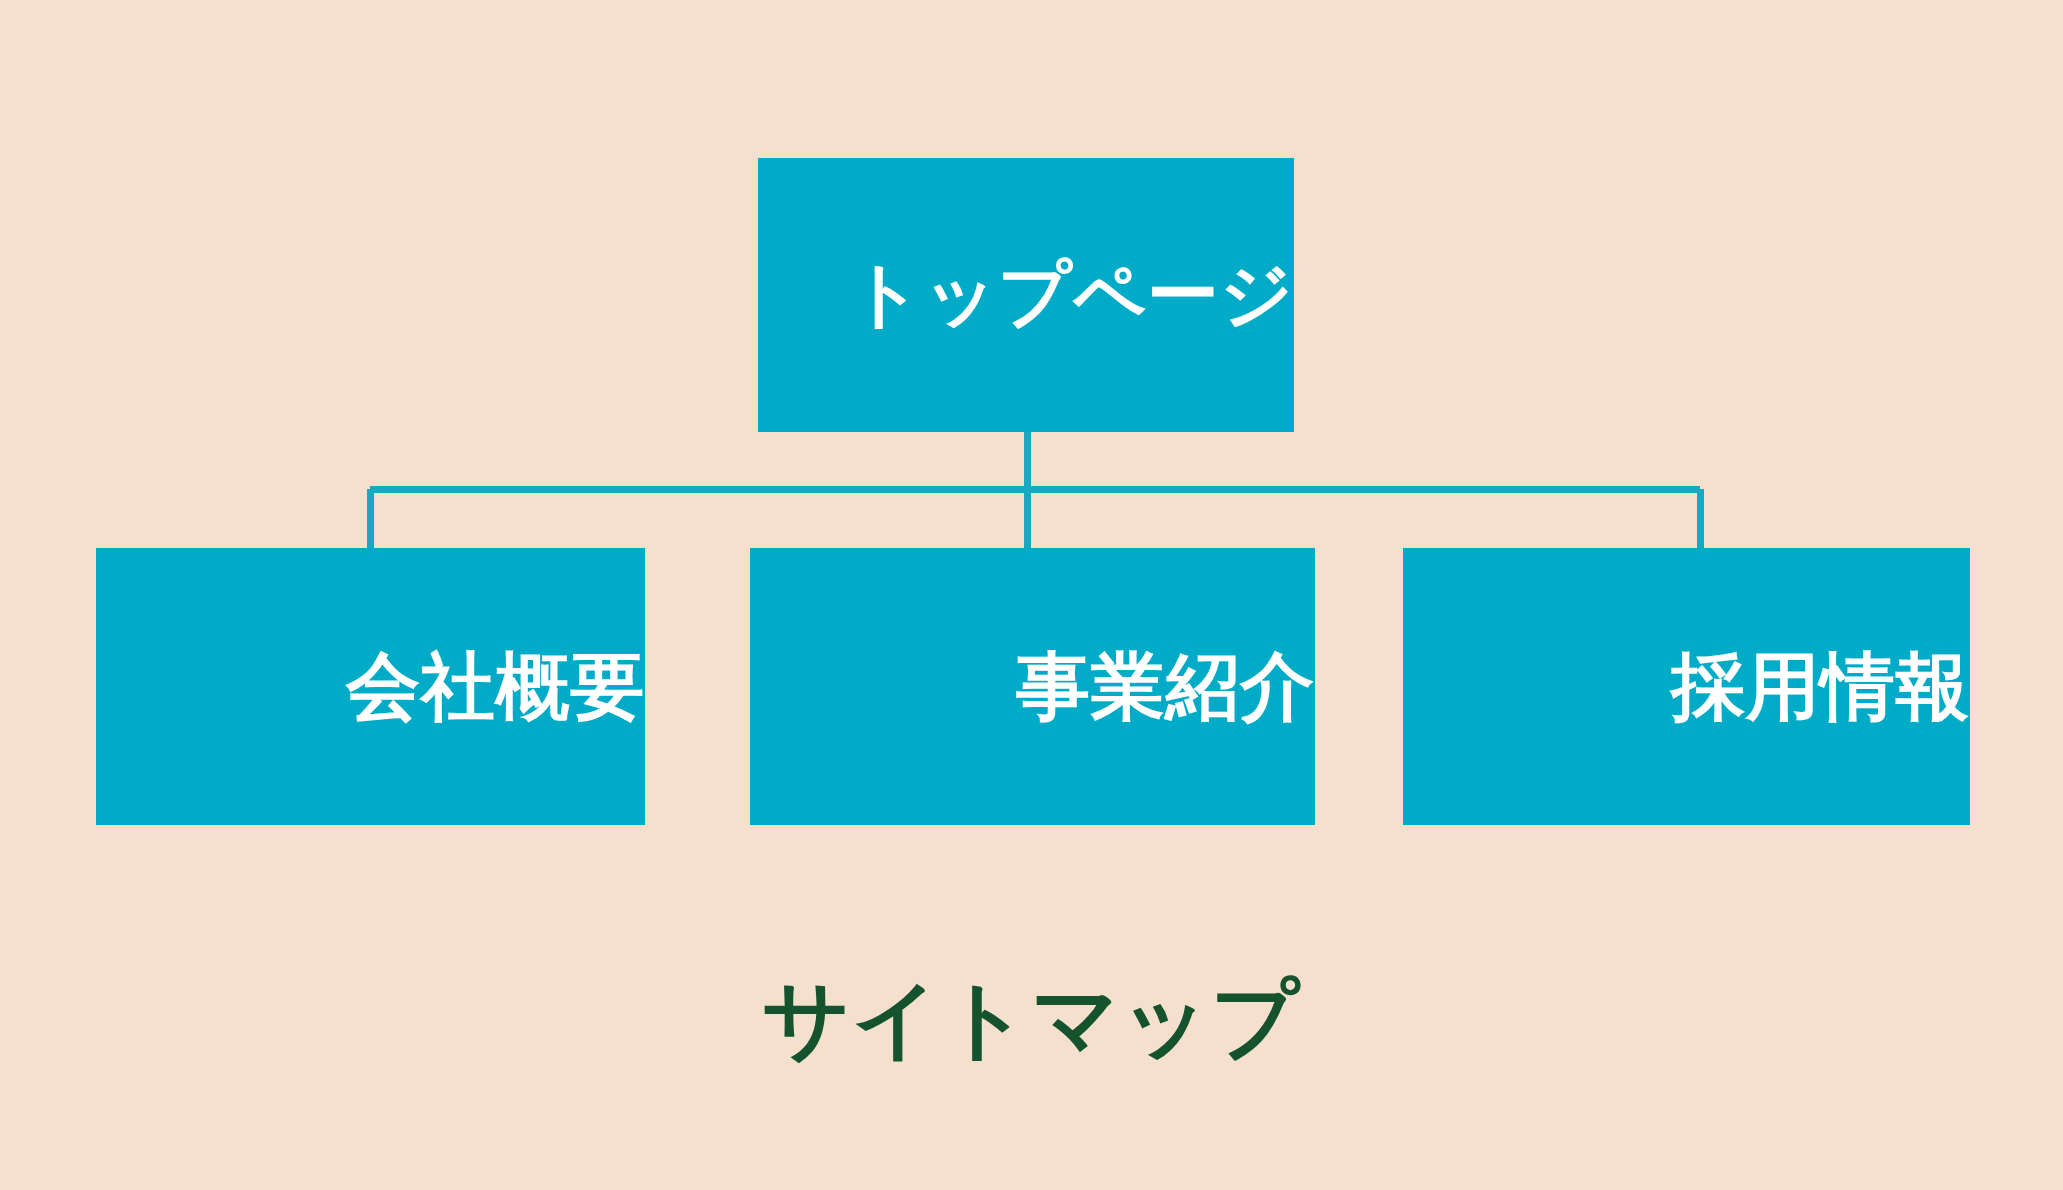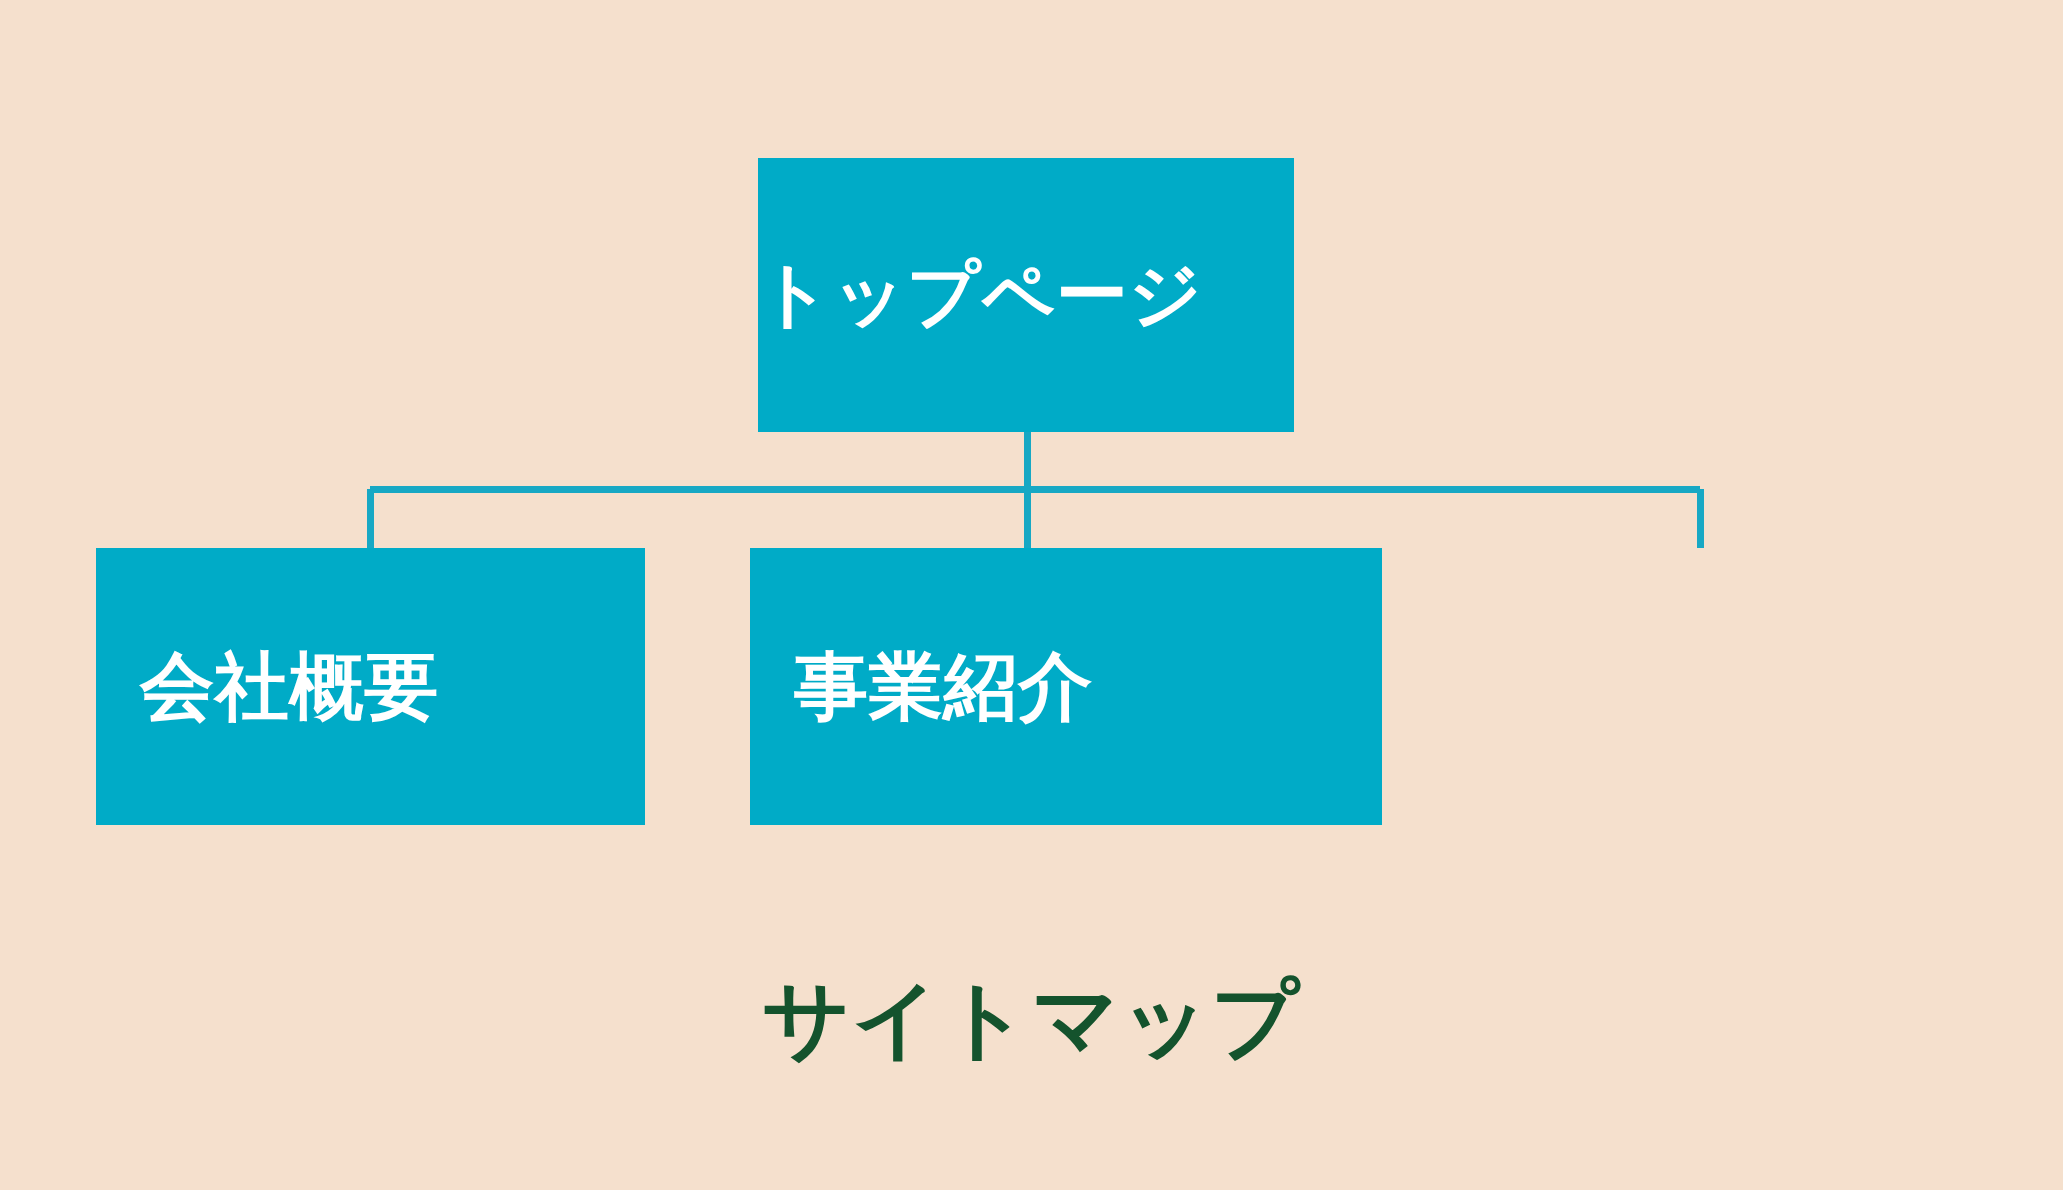--- a/index.html
+++ b/index.html
@@ -31,21 +31,21 @@
     z-index: 1;
   }
 
   
   .node-box {
     position: absolute;
     z-index: 2;
     background: #00abc7;
     display: flex;
     align-items: center;
-    justify-content: flex-start;
+    justify-content: flex-end;
     box-sizing: border-box;
   }
   .node-label {
     color: #ffffff;
     font-weight: bold;
     line-height: 1.1;
     letter-spacing: 0.01em;
     white-space: nowrap;
     text-align: center;
   }
@@ -65,21 +65,21 @@
   .node-child {
     top: 548px;
     height: 277px;
     padding-left: 44px;
   }
   .node-child .node-label {
     font-size: 74px;
   }
 
   #node-child-0 { left: 96px;   width: 549px; }
-  #node-child-1 { left: 750px;  width: 632px; }
+  #node-child-1 { left: 750px;  width: 565px; }
   #node-child-2 { left: 1403px; width: 567px; }
 
   
   #diagram-caption {
     position: absolute;
     z-index: 2;
     left: 0;
     top: 968px;
     width: 2063px;
     text-align: center;
@@ -115,16 +115,19 @@
   </div>
 
   <div class="node-box node-child" id="node-child-0">
     <span class="node-label">会社概要</span>
   </div>
 
   <div class="node-box node-child" id="node-child-1">
     <span class="node-label">事業紹介</span>
   </div>
 
+  <div class="node-box node-child" id="node-child-2">
+    <span class="node-label">採用情報</span>
+  </div>
 
   <div id="diagram-caption">サイトマップ</div>
 
 </div>
 
 </body></html>

